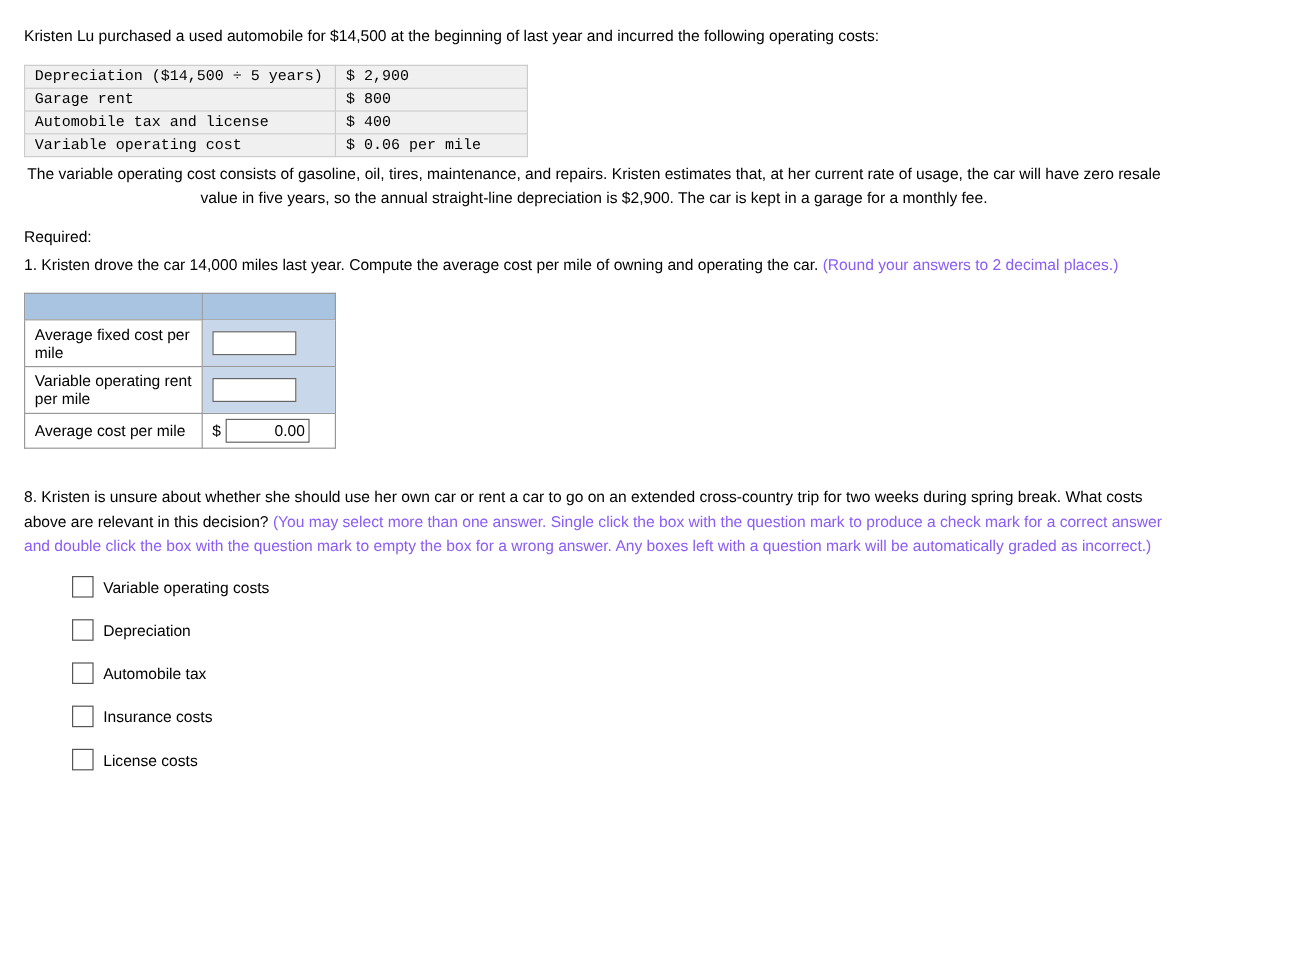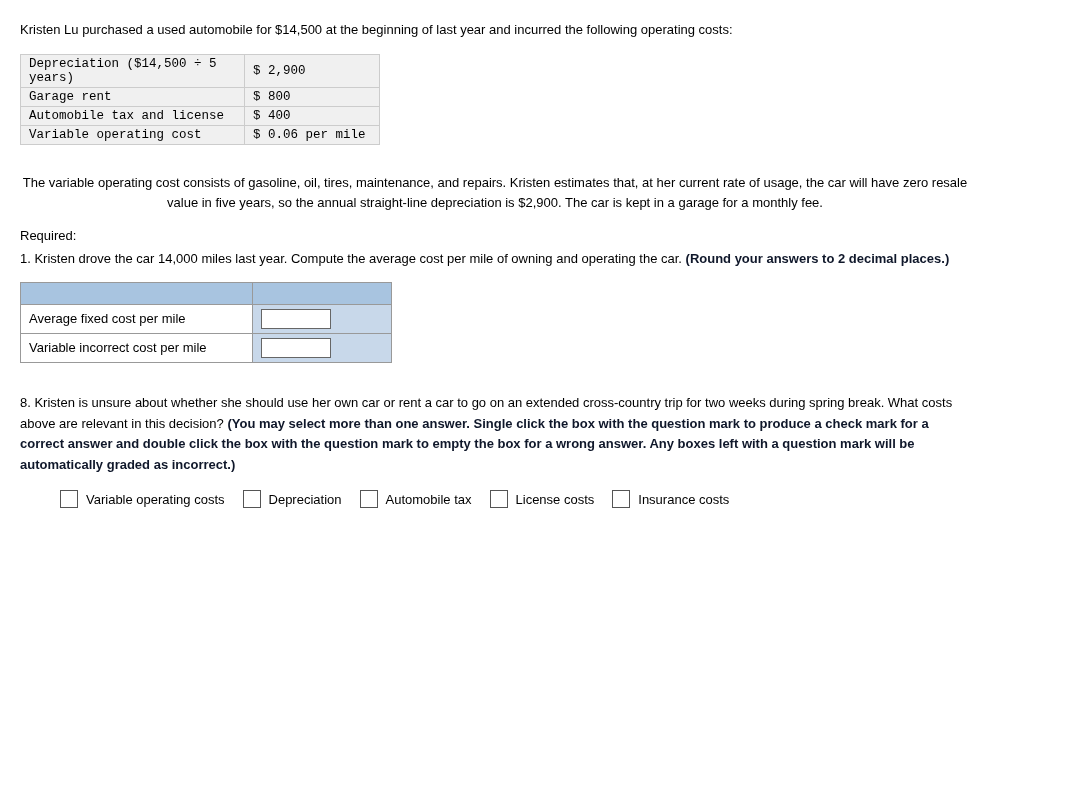--- a/index.html
+++ b/index.html
@@ -11,22 +11,22 @@
       padding: 20px;
       width: 1090px;
       min-height: 806px;
     }
     .intro-text {
       margin-bottom: 14px;
       line-height: 1.5;
     }
     .cost-table {
       border-collapse: collapse;
-      margin-bottom: 28px;
-      width: 360px;
+      margin-bottom: 4px;
+      width: 420px;
     }
     .cost-table td {
       font-family: 'Courier New', monospace;
       font-size: 12.5px;
       padding: 2px 8px;
       border: 1px solid #ccc;
       background: #f0f0f0;
     }
     .cost-table td:first-child {
       width: 260px;
@@ -43,26 +43,26 @@
     .required-label {
       font-weight: normal;
       margin-bottom: 6px;
     }
     .question-text {
       margin-bottom: 12px;
       line-height: 1.6;
       max-width: 950px;
     }
     .red-bold {
-      color: #0f172a;
-      font-weight: bold;
+      color: #8b5cf6;
+      font-weight: normal;
     }
     .answer-table {
       border-collapse: collapse;
-      width: 372px;
+      width: 260px;
       margin-bottom: 20px;
       margin-top: 10px;
       border-radius: 27px;
     }
     .answer-table td {
       border: 1px solid #999;
       padding: 4px 8px;
       height: 28px;
       background: #fff;
     }
@@ -101,21 +101,21 @@
     }
     .section2-text {
       margin-top: 30px;
       margin-bottom: 14px;
       line-height: 1.6;
       max-width: 950px;
     }
     .checkbox-group {
       margin-top: 10px;
       display: flex;
-      flex-direction: row;
+      flex-direction: column;
       gap: 18px;
       margin-left: 40px;
     }
     .checkbox-item {
       display: flex;
       align-items: center;
       gap: 8px;
       font-size: 13px;
     }
     .checkbox-box {
@@ -171,22 +171,31 @@
       <td></td>
       <td></td>
     </tr>
   </thead>
   <tbody id="answer-table-body">
       <tr>
         <td class="label-cell">Average fixed cost per mile</td>
         <td class="input-cell blue-input-cell"><input type="text" class="input-field" style=""></td>
       </tr>
       <tr>
-        <td class="label-cell">Variable incorrect cost per mile</td>
+        <td class="label-cell">Variable operating rent per mile</td>
         <td class="input-cell blue-input-cell"><input type="text" class="input-field" style=""></td>
+      </tr>
+      <tr>
+        <td class="label-cell">Average cost per mile</td>
+        <td class="total-cell">
+          <div class="dollar-input">
+            <span>$</span>
+            <input type="text" class="input-field" value="0.00" style="">
+          </div>
+        </td>
       </tr>
     </tbody>
 </table>
 
 <p class="section2-text">
   <span>8. Kristen is unsure about whether she should use her own car or rent a car to go on an extended cross-country trip for two weeks during spring break. What costs above are relevant in this decision? </span>
   <span class="red-bold">(You may select more than one answer. Single click the box with the question mark to produce a check mark for a correct answer and double click the box with the question mark to empty the box for a wrong answer. Any boxes left with a question mark will be automatically graded as incorrect.)</span>
 </p>
 
 <div class="checkbox-group" id="checkbox-group">
@@ -197,19 +206,19 @@
     <div class="checkbox-item">
       <span class="checkbox-box"></span>
       <span>Depreciation</span>
     </div>
     <div class="checkbox-item">
       <span class="checkbox-box"></span>
       <span>Automobile tax</span>
     </div>
     <div class="checkbox-item">
       <span class="checkbox-box"></span>
+      <span>Insurance costs</span>
+    </div>
+    <div class="checkbox-item">
+      <span class="checkbox-box"></span>
       <span>License costs</span>
     </div>
-    <div class="checkbox-item">
-      <span class="checkbox-box"></span>
-      <span>Insurance costs</span>
-    </div>
   </div>
 
 </body></html>

